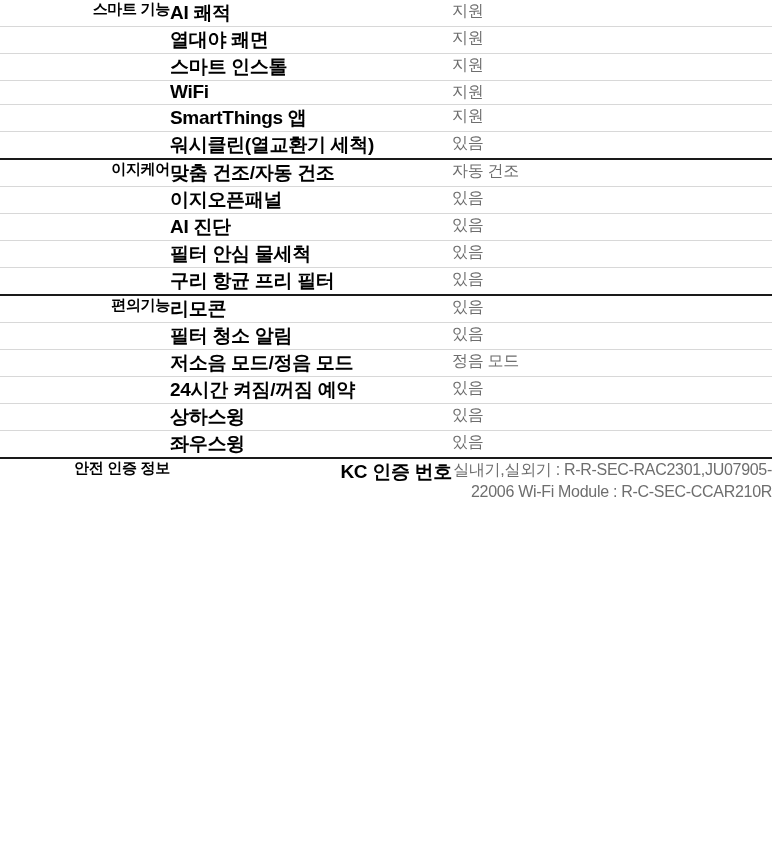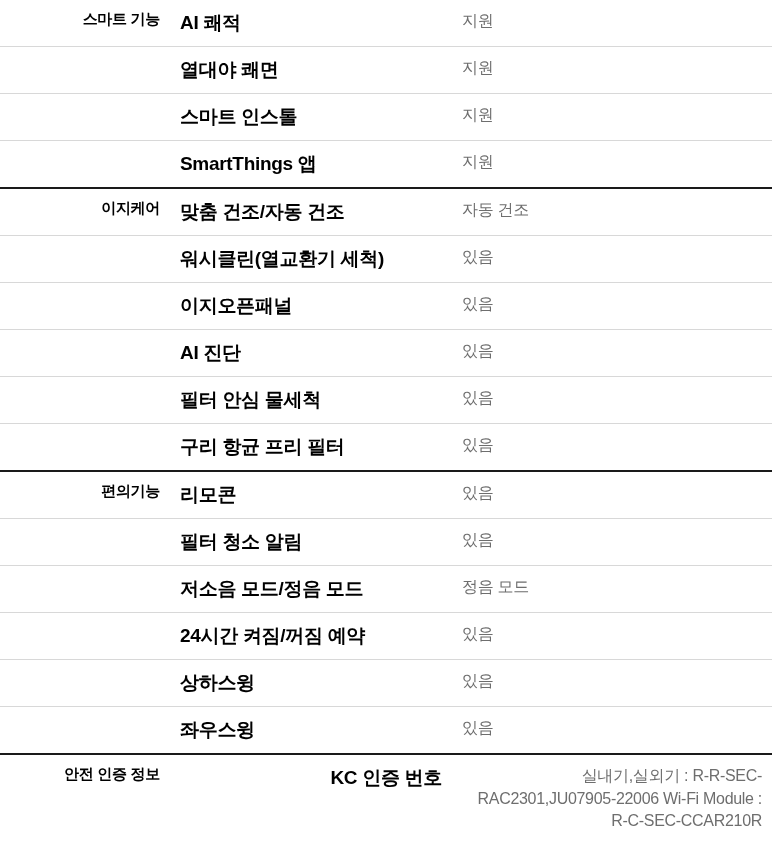--- a/index.html
+++ b/index.html
@@ -14,21 +14,21 @@
     color: #000000;
     overflow: hidden;
   }
   .spec-table {
     width: 772px;
     border-collapse: collapse;
     table-layout: fixed;
   }
   .spec-table td {
     vertical-align: top;
-    padding: 10px;
+    padding: 0;
   }
   .col-group {
     width: 170px;
   }
   .col-label {
     width: 282px;
   }
   .col-value {
     width: 320px;
   }
@@ -90,32 +90,37 @@
         <td class="label-cell">열대야 쾌면</td>
         <td class="value-cell">지원</td>
       </tr>
       <tr class="row">
         <td class="group-cell"></td>
         <td class="label-cell">스마트 인스톨</td>
         <td class="value-cell">지원</td>
       </tr>
       <tr class="row">
         <td class="group-cell"></td>
+        <td class="label-cell">WiFi</td>
+        <td class="value-cell">지원</td>
+      </tr>
+      <tr class="row">
+        <td class="group-cell"></td>
         <td class="label-cell">SmartThings 앱</td>
         <td class="value-cell">지원</td>
+      </tr>
+      <tr class="row">
+        <td class="group-cell"></td>
+        <td class="label-cell">워시클린(열교환기 세척)</td>
+        <td class="value-cell">있음</td>
       </tr>
       <tr class="row group-start">
         <td class="group-cell">이지케어</td>
         <td class="label-cell">맞춤 건조/자동 건조</td>
         <td class="value-cell">자동 건조</td>
-      </tr>
-      <tr class="row">
-        <td class="group-cell"></td>
-        <td class="label-cell">워시클린(열교환기 세척)</td>
-        <td class="value-cell">있음</td>
       </tr>
       <tr class="row">
         <td class="group-cell"></td>
         <td class="label-cell">이지오픈패널</td>
         <td class="value-cell">있음</td>
       </tr>
       <tr class="row">
         <td class="group-cell"></td>
         <td class="label-cell">AI 진단</td>
         <td class="value-cell">있음</td>

